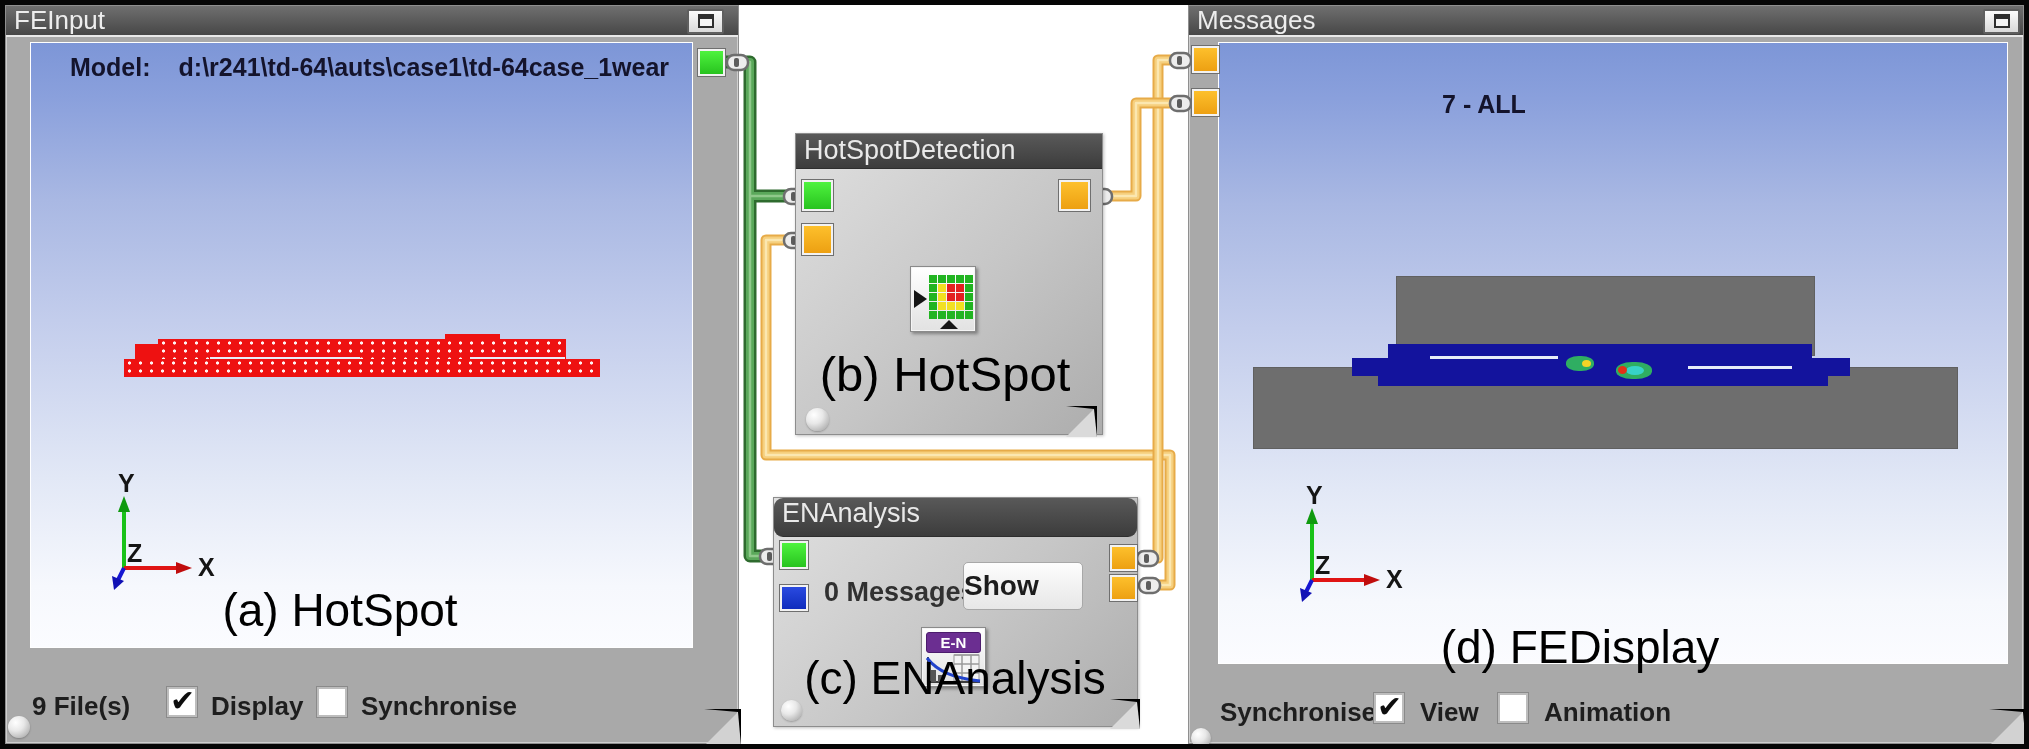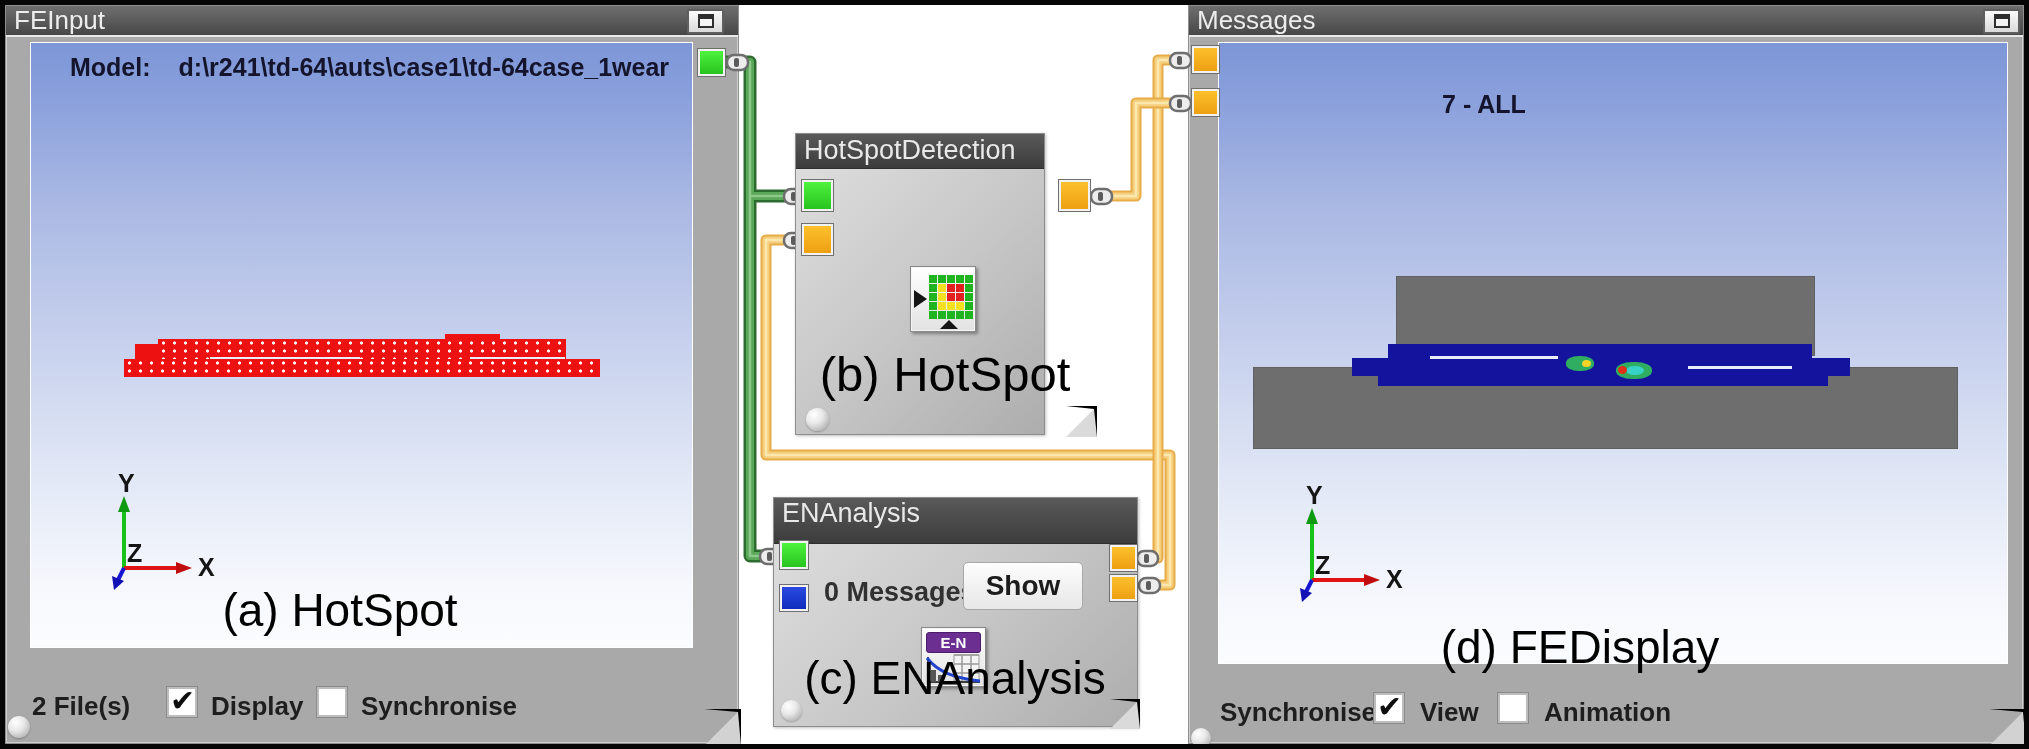--- a/index.html
+++ b/index.html
@@ -49,21 +49,21 @@
   .port.blue{background:linear-gradient(#2a4ae0,#0f2cbd);}
 
   .iconbtn{position:absolute;background:linear-gradient(#ffffff,#e2e2e2);border:1px solid #8a8a8a;box-shadow:2px 2px 3px rgba(0,0,0,.35),0 0 0 1px #f5f5f5 inset;z-index:12;}
   .play{position:absolute;width:0;height:0;border-top:9px solid transparent;border-bottom:9px solid transparent;border-left:13px solid #151515;}
   .up-tri{position:absolute;width:0;height:0;border-left:9px solid transparent;border-right:9px solid transparent;border-bottom:9px solid #151515;}
   .hs-grid{position:absolute;display:grid;grid-template-columns:repeat(5,8px);grid-auto-rows:8px;gap:1px;}
   .hs-grid i{display:block;}
 
   .show-btn{
     position:absolute;background:linear-gradient(#fdfdfd,#e7e7e7);border:1px solid #a8a8a8;border-radius:5px;
-    color:#1c1c1c;font-size:28px;font-weight:600;text-align:center;z-index:12;
+    color:#1c1c1c;font-size:28px;font-weight:600;text-align:left;z-index:12;
   }
   .msg-text{position:absolute;color:#313131;font-size:27px;font-weight:600;white-space:nowrap;overflow:hidden;z-index:11;}
 
   .en-icon-header{position:absolute;left:4px;top:4px;right:4px;height:21px;background:#6b2e91;border:1px solid #4c1c6d;border-radius:3px;color:#fff;font-size:15px;font-weight:bold;text-align:center;line-height:19px;}
 
   
   .redmesh{position:absolute;background:#ee1111;}
   .dots{background-image:radial-gradient(circle,rgba(255,255,255,.95) 1.3px,rgba(255,255,255,0) 1.9px);background-size:11px 8px;}
   .whiteline{position:absolute;background:#e8edf8;height:2px;}
   .grayblock{position:absolute;background:#6e6e6e;border:1px solid #606060;}
@@ -105,21 +105,21 @@
     <polygon points="98,96 82,90 82,102" fill="#c00d0d"></polygon>
     <line x1="30" y1="96" x2="23" y2="110" stroke="#1616d2" stroke-width="4"></line>
     <polygon points="20,118 18,104 30,109" fill="#1111b5"></polygon>
     <text class="axis" x="24" y="20">Y</text>
     <text class="axis" x="33" y="90">Z</text>
     <text class="axis" x="104" y="104">X</text>
   </svg>
 
   <div class="caption" style="left:160px;top:583px;width:360px;">(a) HotSpot</div>
 
-  <div class="footer-text" style="left:32px;top:691px;">2 File(s)</div>
+  <div class="footer-text" style="left:32px;top:691px;">9 File(s)</div>
   <div class="checkbox" style="left:167px;top:687px;">
     <span class="mark">✔</span>
   </div>
   <div class="footer-text" style="left:211px;top:691px;">Display</div>
   <div class="checkbox" style="left:317px;top:687px;"></div>
   <div class="footer-text" style="left:361px;top:691px;">Synchronise</div>
   <div class="ball" style="left:8px;top:716px;width:22px;height:22px;"></div>
   <div class="grip" style="left:704px;top:709px;border-left:34px solid transparent;border-bottom:34px solid #d2d2d2;"></div>
 
   <div class="port green" style="left:698px;top:49px;width:27px;height:27px;"></div>
@@ -241,21 +241,21 @@
           <rect x="1170" y="53" width="21" height="15" rx="7" fill="#ededed" stroke="#6e6e6e" stroke-width="2.5"></rect>
           <rect x="1177" y="56" width="5" height="9" rx="2" fill="#5c5c5c"></rect>
         </g>
       <g>
           <rect x="1170" y="96" width="21" height="15" rx="7" fill="#ededed" stroke="#6e6e6e" stroke-width="2.5"></rect>
           <rect x="1177" y="99" width="5" height="9" rx="2" fill="#5c5c5c"></rect>
         </g>
     </g>
   </svg>
 
-  <div class="node" style="left:795px;top:133px;width:250px;height:302px;">
+  <div class="node" style="left:795px;top:133px;width:308px;height:302px;">
     <div class="titlebar">
       <span>HotSpotDetection</span>
     </div>
   </div>
   <div class="port green" style="left:802px;top:180px;width:31px;height:31px;"></div>
   <div class="port orange" style="left:802px;top:224px;width:31px;height:31px;"></div>
   <div class="port orange" style="left:1059px;top:180px;width:31px;height:31px;"></div>
   <div class="iconbtn" style="left:910px;top:266px;width:66px;height:66px;">
     <div class="play" style="left:3px;top:23px;"></div>
     <div class="hs-grid" style="left:18px;top:8px;">
@@ -285,21 +285,21 @@
         <i style="background: rgb(33, 180, 33);"></i>
         <i style="background: rgb(33, 180, 33);"></i>
       </div>
     <div class="up-tri" style="left:29px;top:53px;"></div>
   </div>
   <div class="caption" style="left:795px;top:346px;width:300px;font-size:49px;z-index:11;">(b) HotSpot</div>
   <div class="ball" style="left:806px;top:408px;width:23px;height:23px;z-index:11;"></div>
   <div class="grip" style="left:1066px;top:406px;border-left:28px solid transparent;border-bottom:28px solid #dadada;z-index:11;"></div>
 
   <div class="node" style="left:773px;top:497px;width:365px;height:230px;">
-    <div class="titlebar" style="height:46px;line-height:31px;">
+    <div class="titlebar" style="height:39px;line-height:31px;border-radius:9px;">
       <span>ENAnalysis</span>
     </div>
   </div>
   <div class="port green" style="left:780px;top:541px;width:28px;height:28px;"></div>
   <div class="port blue" style="left:780px;top:585px;width:28px;height:26px;"></div>
   <div class="msg-text" style="left:824px;top:577px;width:140px;">0 Messages</div>
   <div class="show-btn" style="left:963px;top:562px;width:120px;height:48px;line-height:46px;">
     <span>Show</span>
   </div>
   <div class="iconbtn" style="left:921px;top:627px;width:65px;height:60px;">

